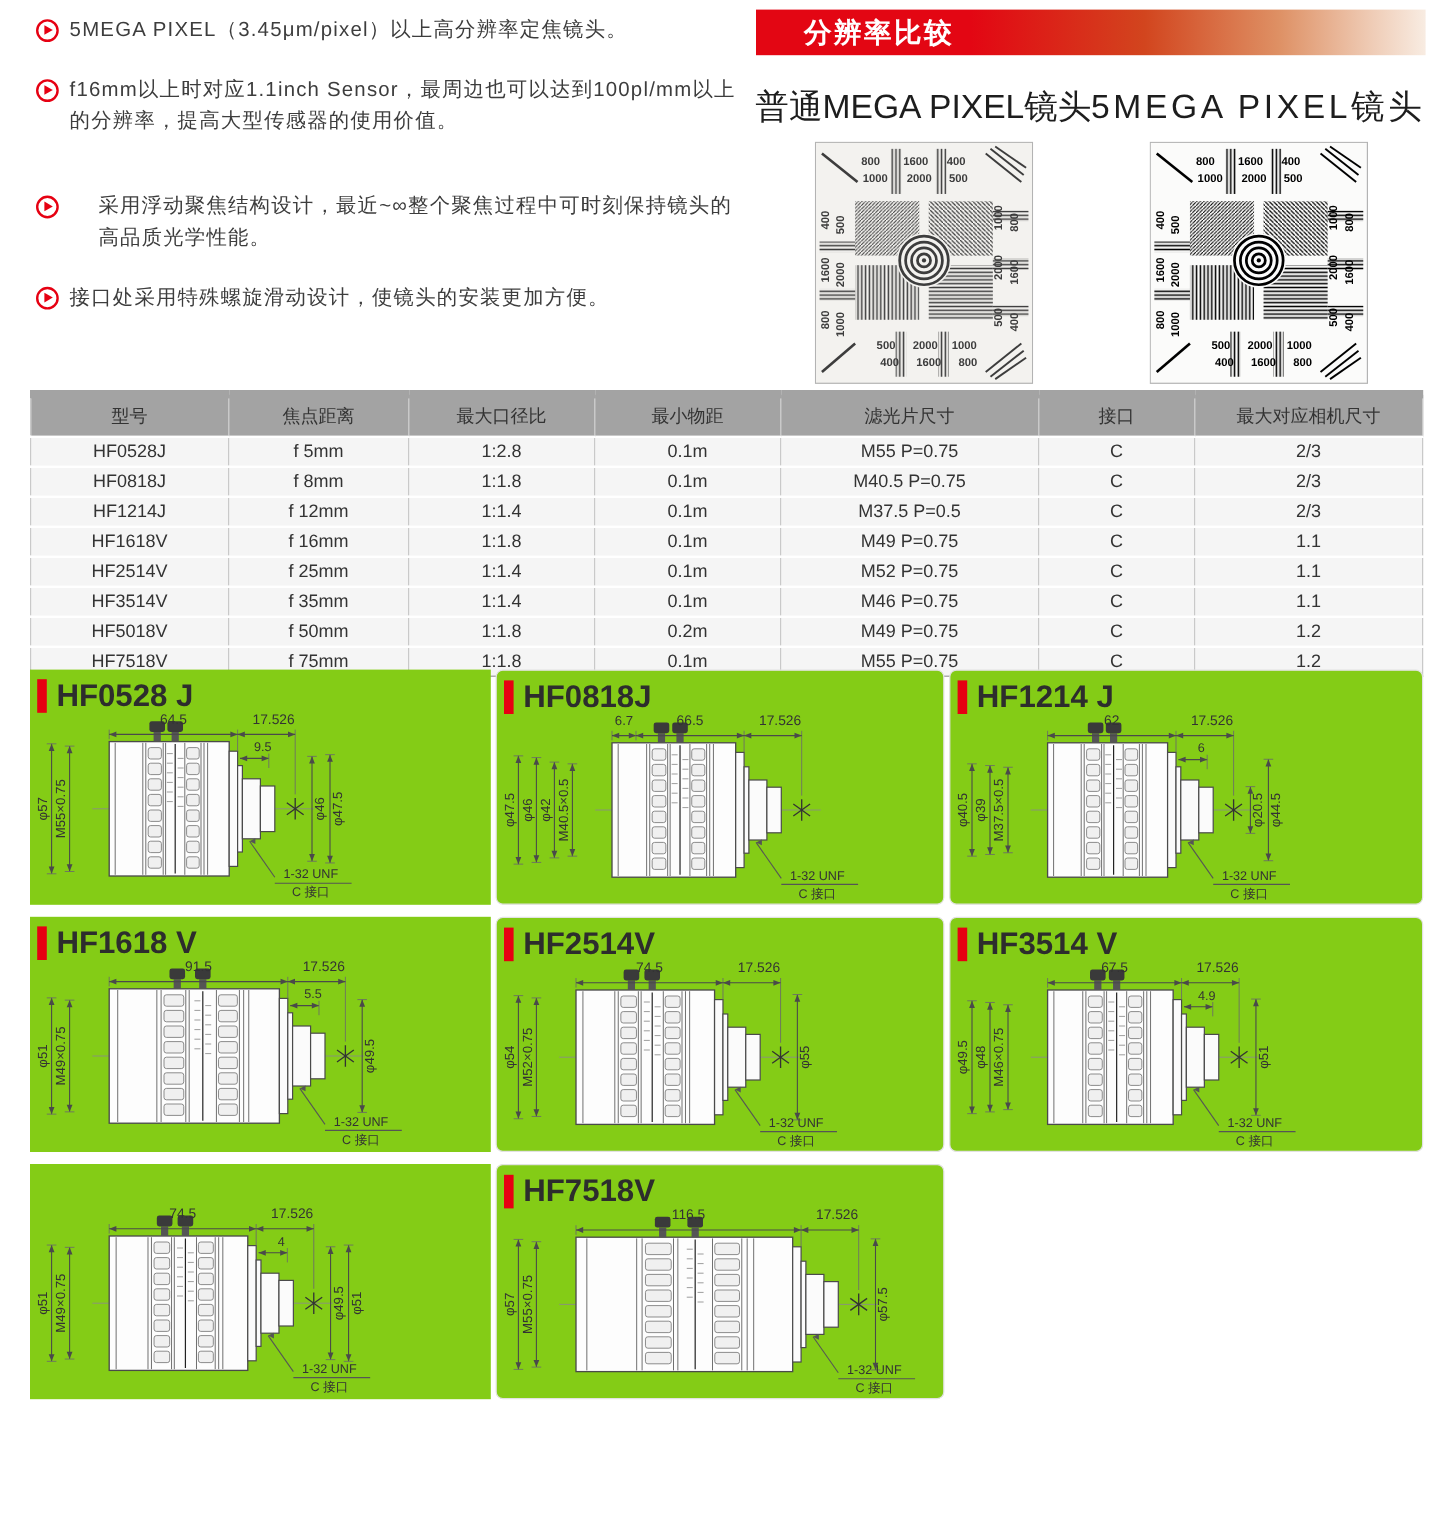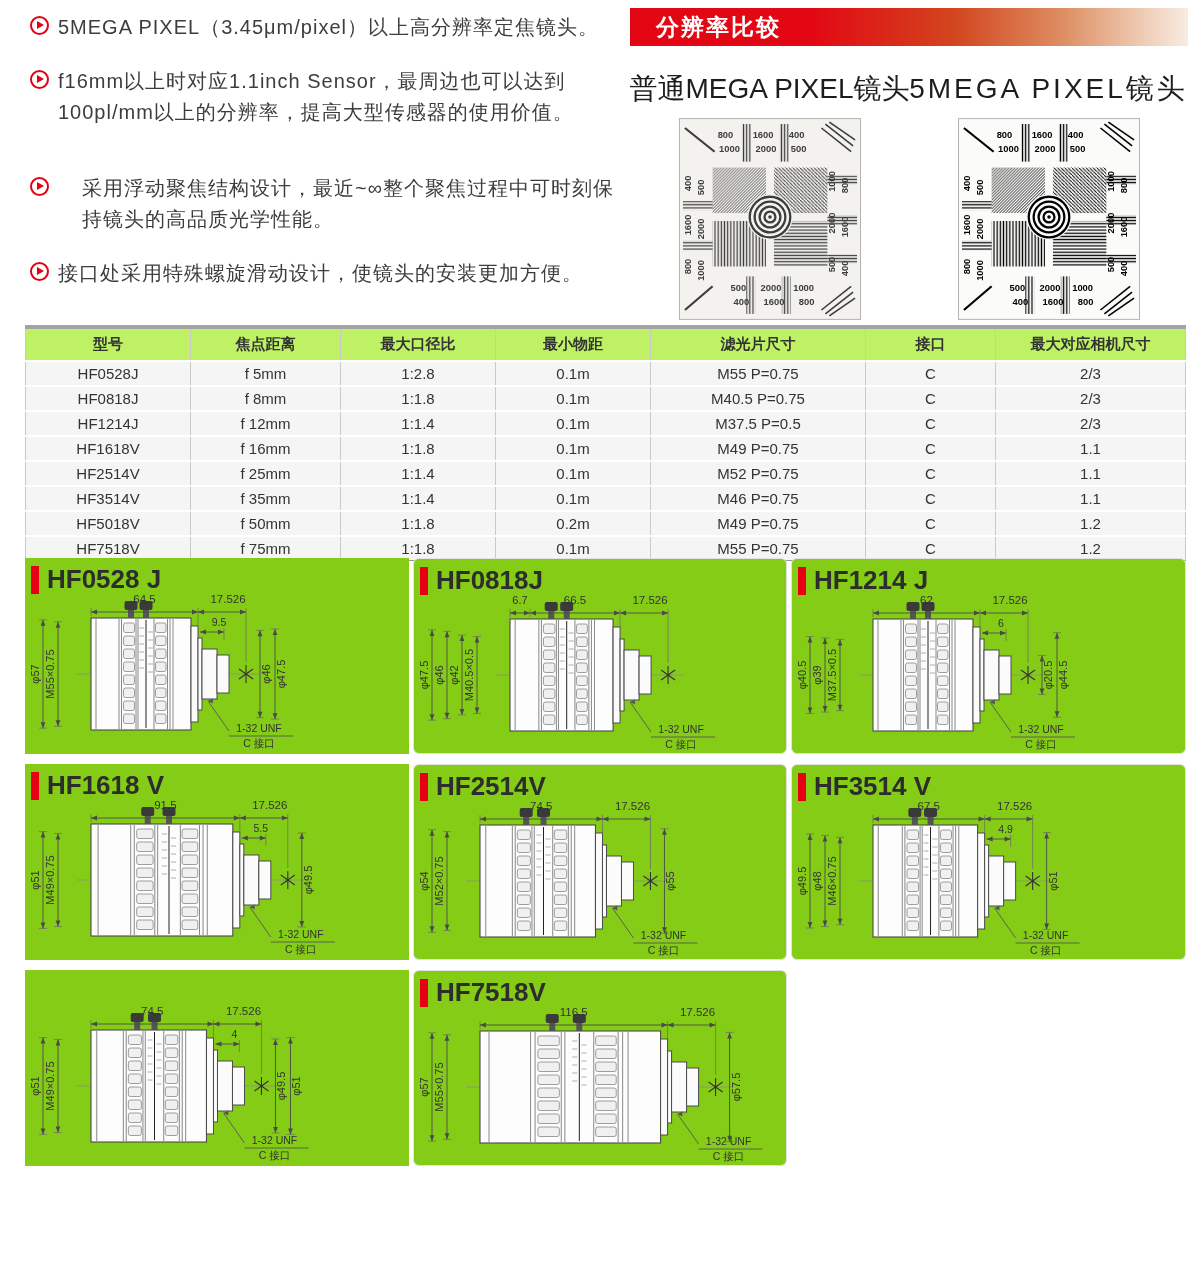--- a/index.html
+++ b/index.html
@@ -1,43 +1,43 @@
 <!DOCTYPE html>
 <html><head>
 <meta charset="utf-8">
 <style>
   html,body{margin:0;padding:0;background:#ffffff;}
   body{font-family:"Liberation Sans","DejaVu Sans",sans-serif;color:#333;}
   .page{position:relative;width:1200px;height:1272px;background:#fff;overflow:hidden;}
 
   
   .features{position:absolute;left:30px;top:12px;width:588px;}
-  .feature{display:flex;gap:9px;font-size:20px;line-height:1.52;letter-spacing:1px;color:#3d3d3d;}
+  .feature{display:flex;gap:9px;font-size:17px;line-height:1.52;letter-spacing:1px;color:#3d3d3d;}
   .feature:nth-child(1){margin-bottom:24px;}
   .feature:nth-child(2){margin-bottom:46px;}
   .feature:nth-child(3){margin-bottom:24px;gap:33px;}
   .bullet-icon{flex:0 0 auto;width:15px;height:15px;border:2px solid #e60012;border-radius:50%;position:relative;margin-top:4px;}
   .bullet-icon::after{content:"";position:absolute;left:5px;top:3px;border-left:7px solid #e60012;border-top:4.5px solid transparent;border-bottom:4.5px solid transparent;}
   .feature p{margin:0;}
 
   
   .resolution{position:absolute;left:630px;top:8px;width:558px;}
-  .res-banner{height:38px;line-height:38px;padding-left:26px;box-sizing:border-box;
+  .res-banner{height:38px;line-height:38px;padding-left:40px;box-sizing:border-box;
     background:linear-gradient(90deg,#e30613 0%,#e30613 32%,#d2451e 58%,#de9064 78%,#efccb6 92%,#f8ece2 100%);
     color:#fff;font-size:23px;font-weight:bold;letter-spacing:2px;}
   .res-charts{display:flex;margin-top:10px;}
   .res-col{width:50%;display:flex;flex-direction:column;align-items:center;}
   .res-title{font-size:28px;font-weight:normal;color:#1d1d1d;margin:14px 0 10px 0;white-space:nowrap;}
   .res-col:nth-child(2) .res-title{letter-spacing:3px;}
   svg.testchart{width:182px;height:202px;}
 
   
   table.spec{position:absolute;left:25px;top:325px;width:1160px;border-collapse:collapse;
     font-size:15px;color:#333;text-align:center;table-layout:fixed;}
-  table.spec th{background:#bef264;font-weight:bold;height:29px;border-top:4px solid #a3a3a3;border-bottom:2px solid #fff;}
+  table.spec th{background:#a3a3a3;font-weight:normal;height:29px;border-top:7px solid #a3a3a3;border-bottom:2px solid #fff;}
   table.spec td{background:#f5f5f5;height:21px;border-top:1px solid #9a9a9a;border-bottom:2px solid #fff;}
   table.spec th,table.spec td{border-left:1px solid #c9c9c9;border-right:1px solid #c9c9c9;padding:1px 2px;}
   table.spec tr:last-child td{border-bottom:1px solid #9a9a9a;}
 
   
   .panels{position:absolute;left:25px;top:558px;width:1163px;display:grid;
     grid-template-columns:384px 374px 395px;column-gap:4px;row-gap:10px;}
   .panel{position:relative;height:196px;box-sizing:border-box;background:#84cc16;}
   .panel:nth-child(2),.panel:nth-child(3),.panel:nth-child(5),
   .panel:nth-child(6),.panel:nth-child(8){border:1px solid #e2e2e2;border-radius:6px;}

